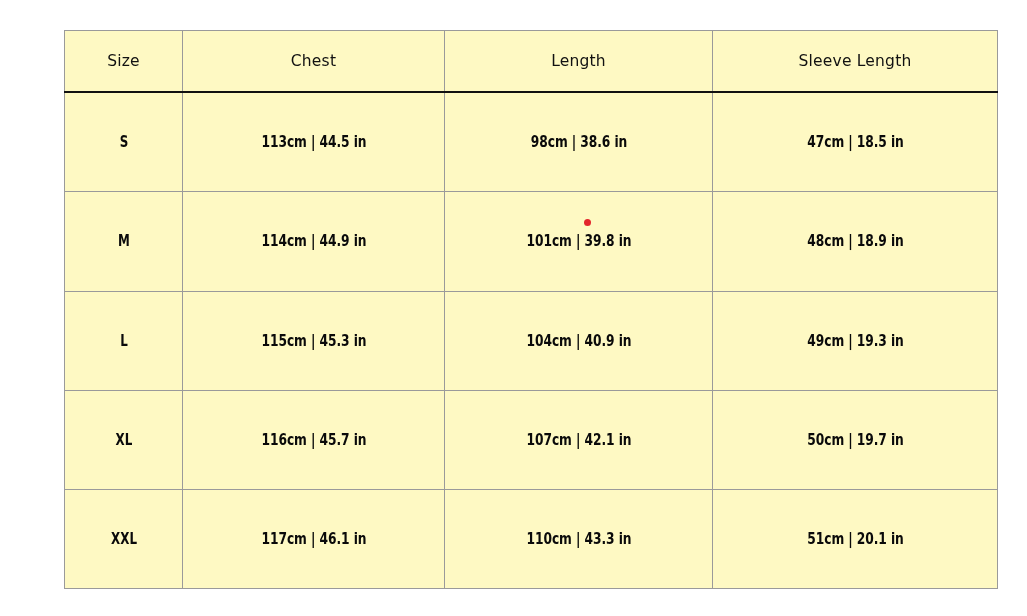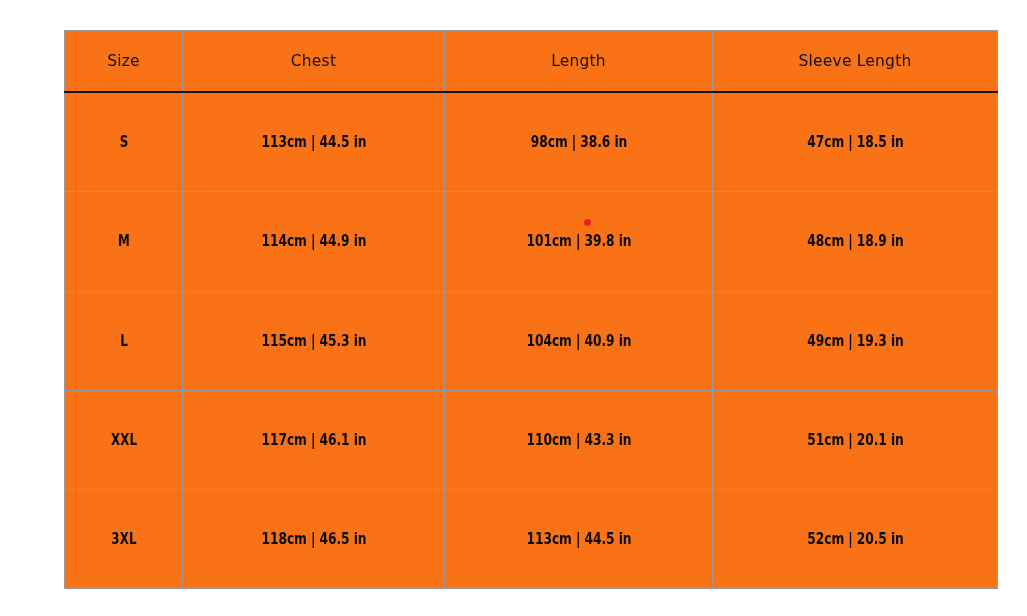--- a/index.html
+++ b/index.html
@@ -23,21 +23,21 @@
     top: 30px;
     width: 933px;
     height: 559px;
   }
 
   table.size-chart {
     border-collapse: collapse;
     table-layout: fixed;
     width: 933px;
     height: 559px;
-    background: #f97316;
+    background: #fef9c3;
   }
 
   table.size-chart col.c-size   { width: 118px; }
   table.size-chart col.c-length { width: 262px; }
   table.size-chart col.c-chest  { width: 268px; }
   table.size-chart col.c-sleeve { width: 285px; }
 
   table.size-chart th,
   table.size-chart td {
     border: 1px solid #9a9a9a;
@@ -115,28 +115,28 @@
         <td>101cm | 39.8 in</td>
         <td>48cm | 18.9 in</td>
       </tr>
       <tr>
         <td class="col-size">L</td>
         <td>115cm | 45.3 in</td>
         <td>104cm | 40.9 in</td>
         <td>49cm | 19.3 in</td>
       </tr>
       <tr>
+        <td class="col-size">XL</td>
+        <td>116cm | 45.7 in</td>
+        <td>107cm | 42.1 in</td>
+        <td>50cm | 19.7 in</td>
+      </tr>
+      <tr>
         <td class="col-size">XXL</td>
         <td>117cm | 46.1 in</td>
         <td>110cm | 43.3 in</td>
         <td>51cm | 20.1 in</td>
-      </tr>
-      <tr>
-        <td class="col-size">3XL</td>
-        <td>118cm | 46.5 in</td>
-        <td>113cm | 44.5 in</td>
-        <td>52cm | 20.5 in</td>
       </tr>
     </tbody>
   </table>
 </div>
 
 <div id="cursor-dot" style="left: 584px; top: 219px; background: rgb(227, 38, 44);"></div>
 
 </body></html>

